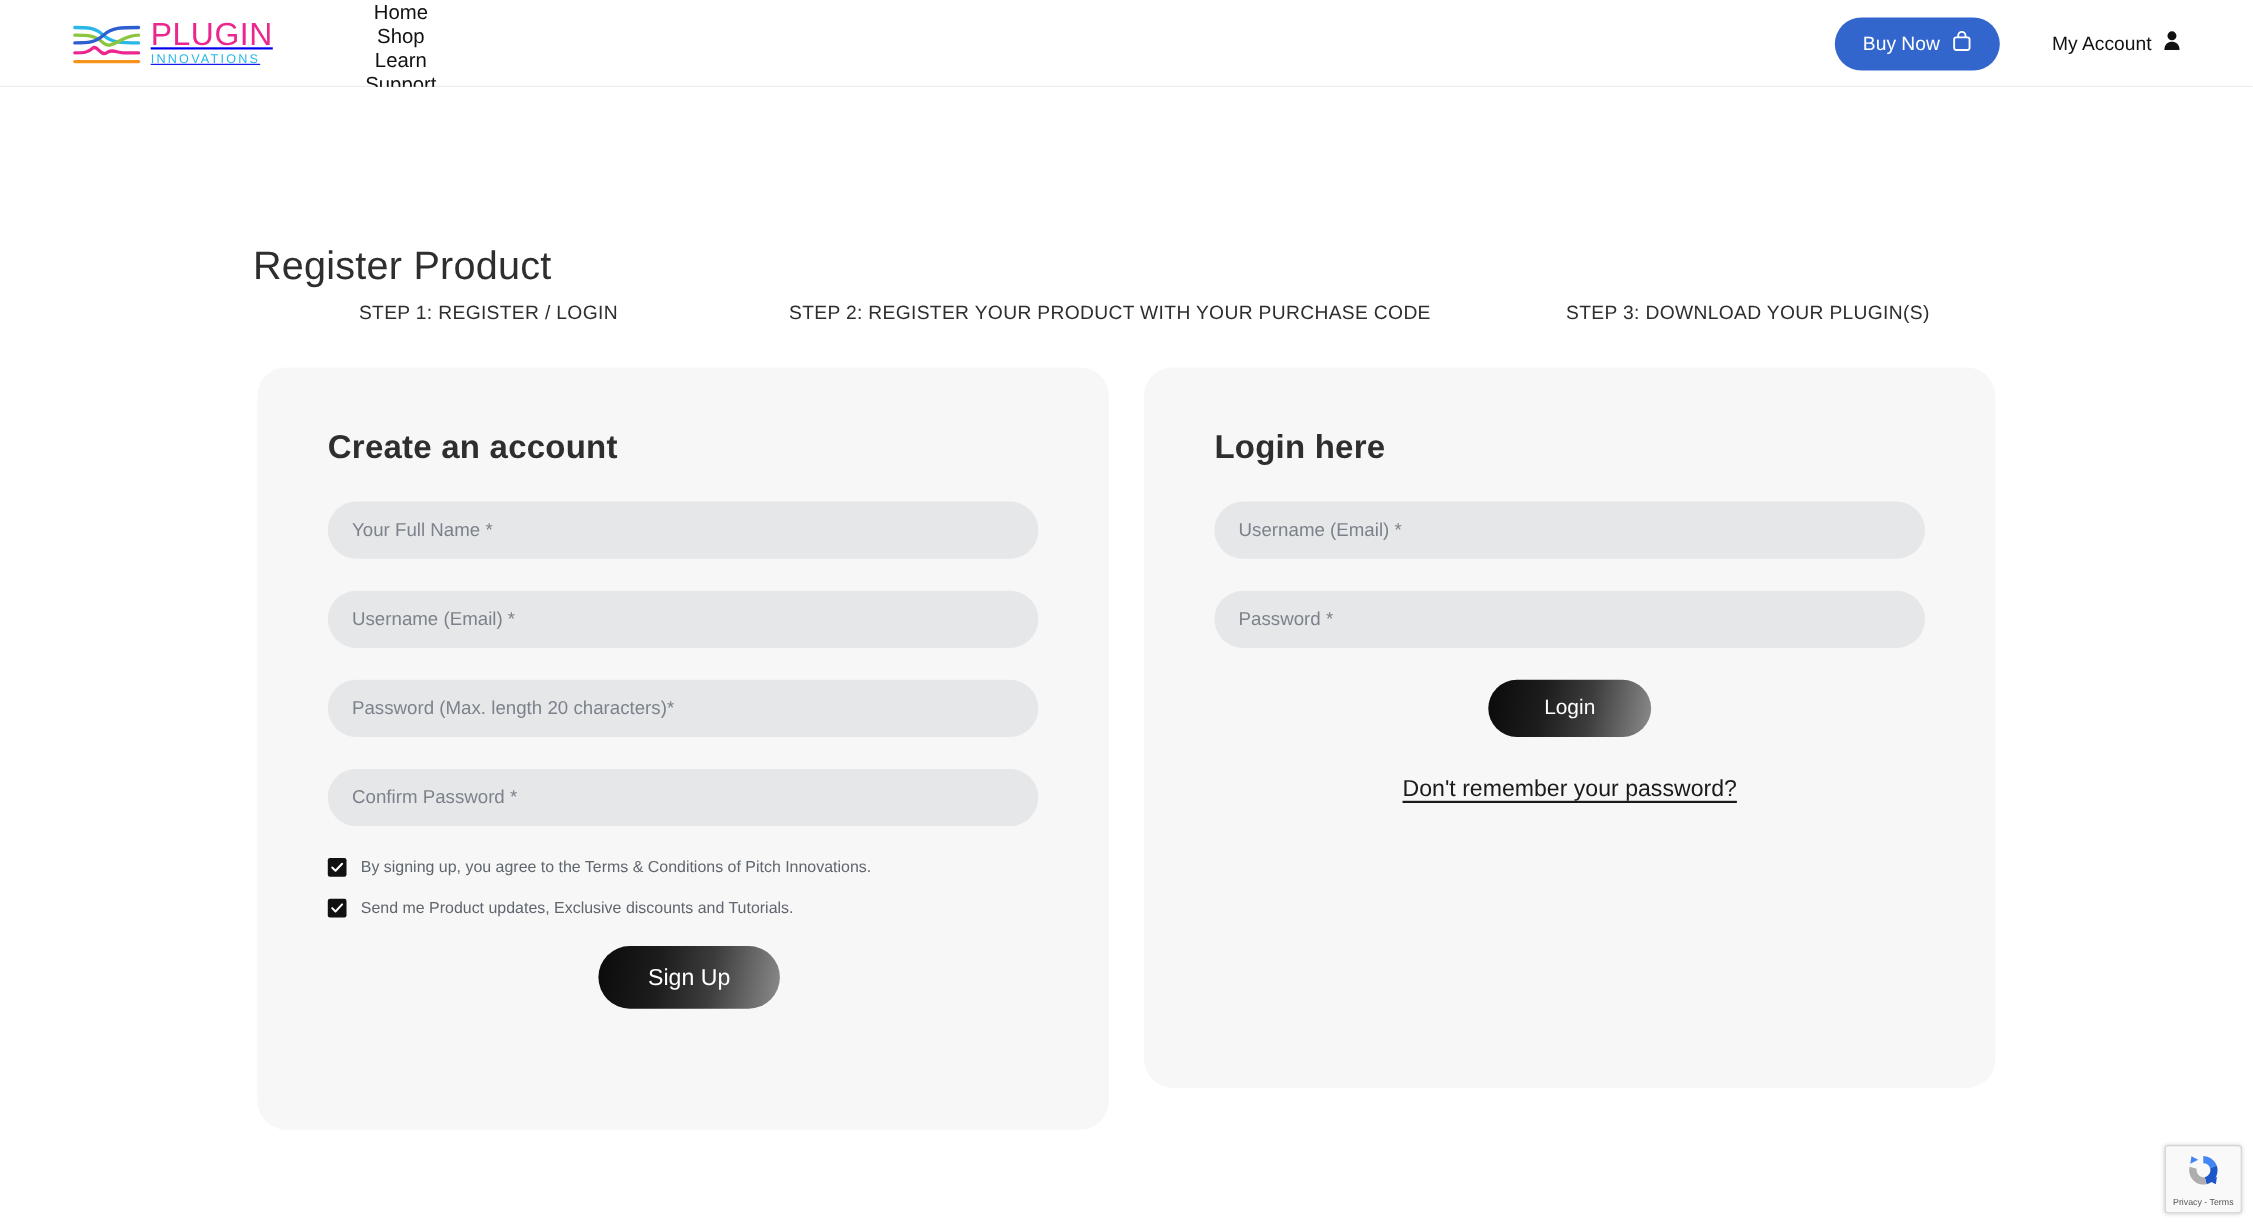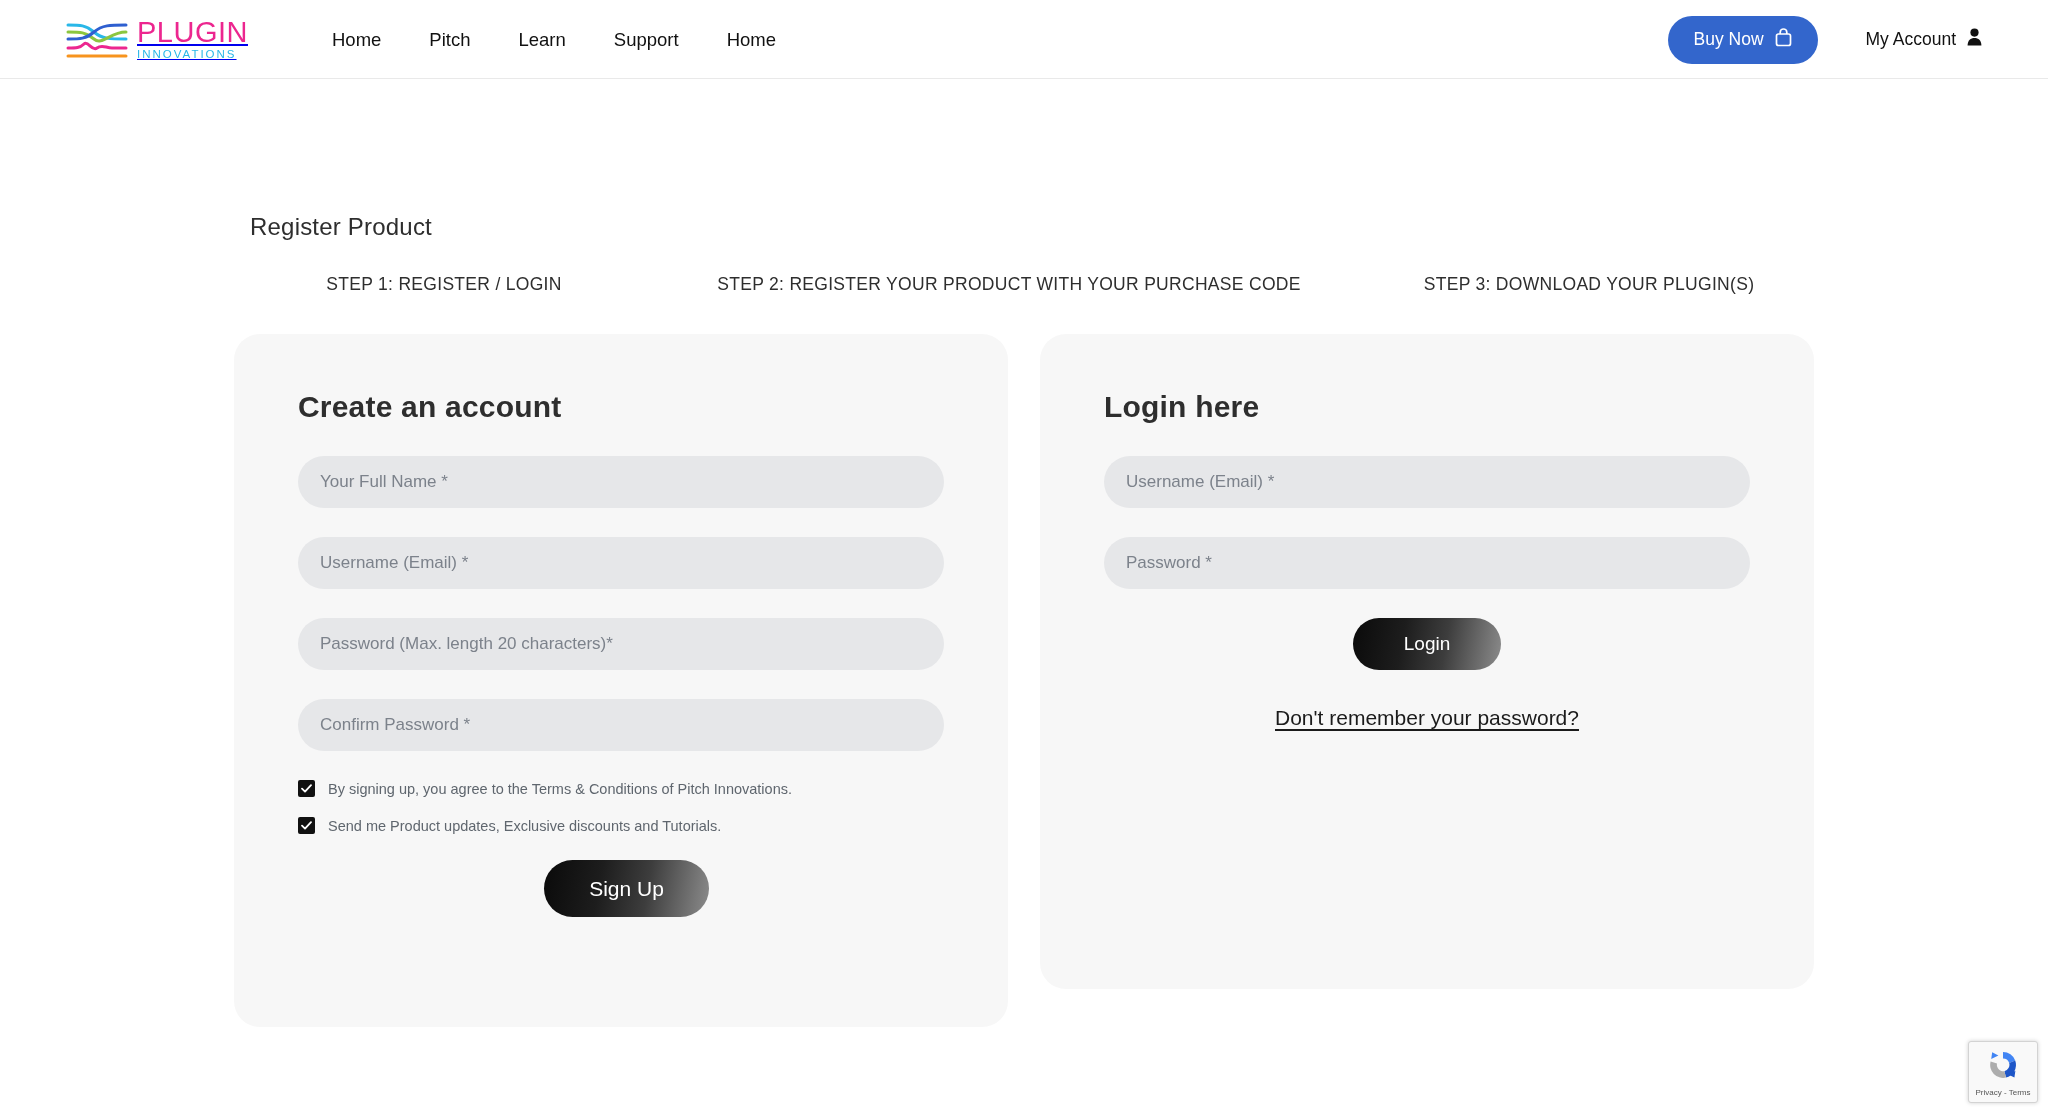--- a/index.html
+++ b/index.html
@@ -46,20 +46,21 @@
   }
 
   .nav {
     position: absolute;
     left: 308px;
     top: 0;
     height: 79px;
     display: flex;
     align-items: center;
     gap: 0px;
+    flex-direction: column;
   }
   .nav a {
     display: block;
     color: #111111;
     text-decoration: none;
     font-size: 18.5px;
     padding: 0 24px;
     white-space: nowrap;
   }
 
@@ -99,23 +100,23 @@
 
   
   .page {
     position: relative;
     width: 2048px;
     height: 1033px;
     background: #ffffff;
   }
   .page-title {
     position: absolute;
-    left: 250px;
+    left: 230px;
     top: 118px;
-    font-size: 24px;
+    font-size: 36px;
     font-weight: 400;
     color: #2e2e2e;
     letter-spacing: 0.2px;
   }
 
   .steps {
     position: absolute;
     left: 234px;
     top: 195px;
     width: 1580px;
@@ -263,21 +264,21 @@
       </svg>
     </span>
     <span class="logo-text">
       <span class="logo-word">PLUGIN</span>
       <span class="logo-sub">INNOVATIONS</span>
     </span>
   </a>
 
   <nav class="nav">
     <a href="#">Home</a>
-    <a href="#">Pitch</a>
+    <a href="#">Shop</a>
     <a href="#">Learn</a>
     <a href="#">Support</a>
     <a href="#">Home</a>
   </nav>
 
   <div class="header-right">
     <button class="buy-now">
       <span>Buy Now</span>
       <span>
         <svg width="17" height="19" viewBox="0 0 17 19">

